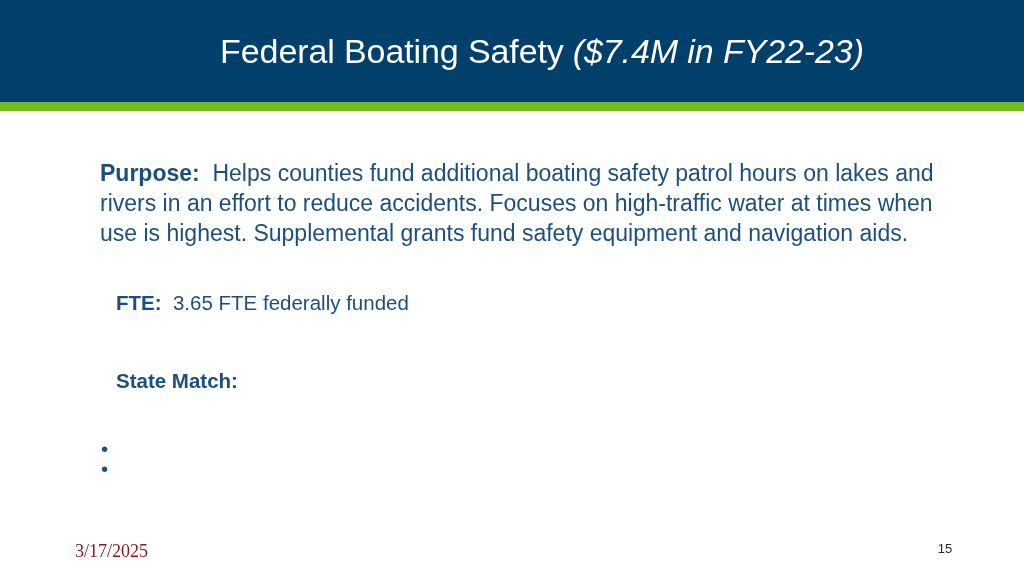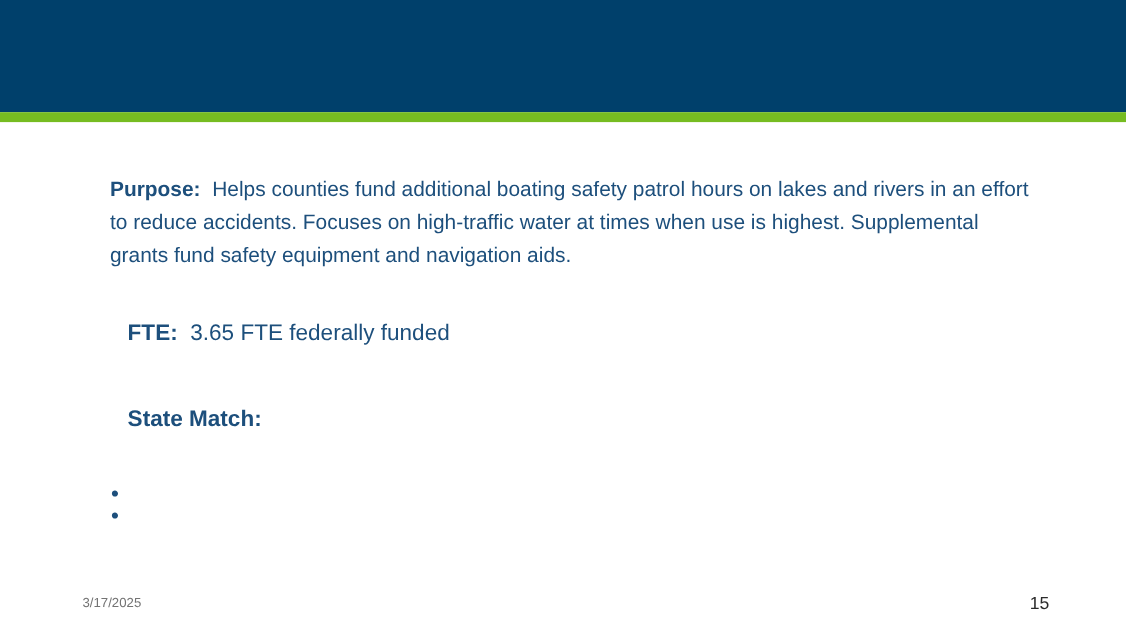--- a/index.html
+++ b/index.html
@@ -66,21 +66,21 @@
   
   .body-area {
     position: absolute;
     left: 100px;
     top: 158px;
     width: 860px;
     color: #1d4f7c;
   }
 
   .para {
-    font-size: 19px;
+    font-size: 23px;
     line-height: 30px;
     color: #1d4f7c;
     margin: 0;
     width: 840px;
   }
 
   .lbl {
     font-weight: bold;
   }
 
@@ -113,43 +113,47 @@
     font-size: 20.5px;
     line-height: 30px;
     color: #1d4f7c;
   }
 
   
   .footer-date {
     position: absolute;
     left: 75px;
     top: 541px;
-    font-size: 12px;
-    color: #737373;
-    font-family: Liberation Sans, sans-serif;
+    font-size: 18px;
+    color: #7f1d1d;
+    font-family: Liberation Serif, serif;
   }
 
   .footer-page {
     position: absolute;
     left: 930px;
     top: 541px;
     width: 30px;
     text-align: center;
-    font-size: 16px;
+    font-size: 13px;
     color: #2b2b2b;
     font-family: "Liberation Sans", sans-serif;
   }
 </style>
 </head>
 <body>
 
 <div class="slide">
 
   <div class="title-band"></div>
 
+  <div class="title-text">
+    <span class="title-main">Federal Boating Safety</span>
+    <span class="title-amount">($7.4M in FY22-23)</span>
+  </div>
 
   <div class="accent-bar"></div>
 
   <div class="body-area">
 
     <p class="para"><span class="lbl">Purpose:</span>&nbsp; <span>Helps counties fund additional boating safety patrol hours on lakes and rivers in an effort to reduce accidents. Focuses on high-traffic water at times when use is highest. Supplemental grants fund safety equipment and navigation aids.</span></p>
 
     <div class="block-gap-1"></div>
 
     <p class="line"><span class="lbl">FTE:</span>&nbsp; <span>3.65 FTE federally funded</span></p>

